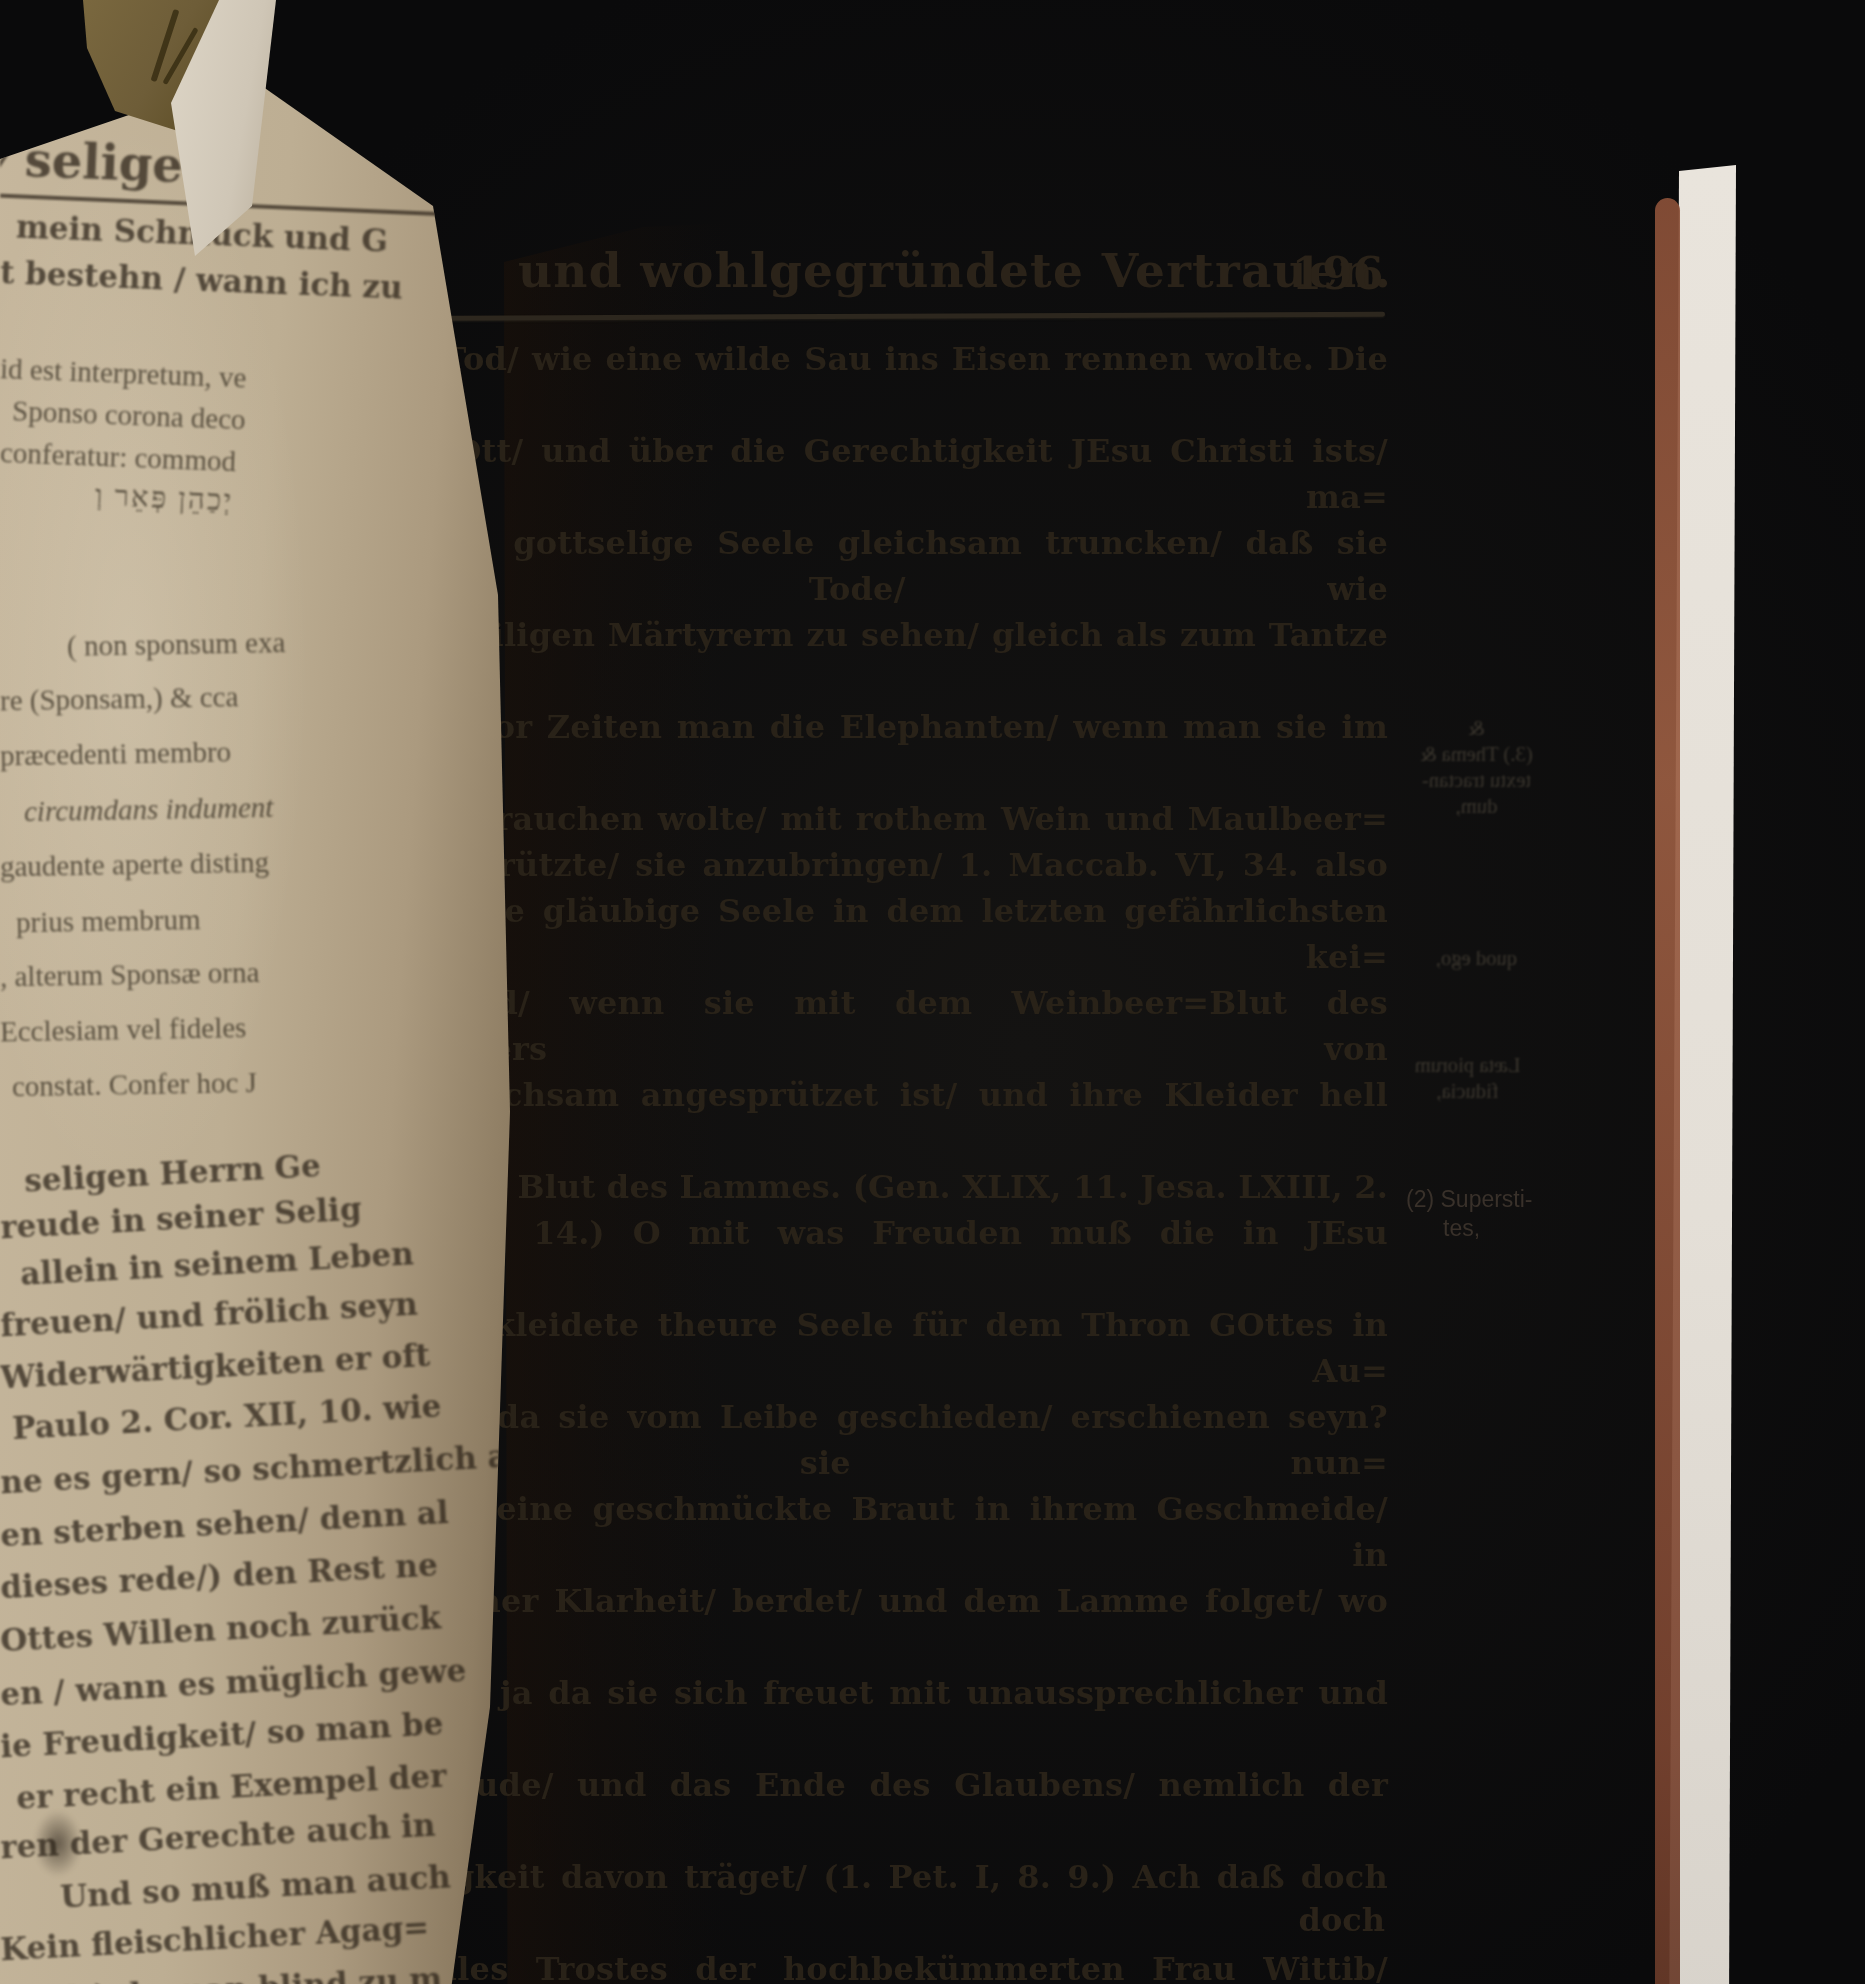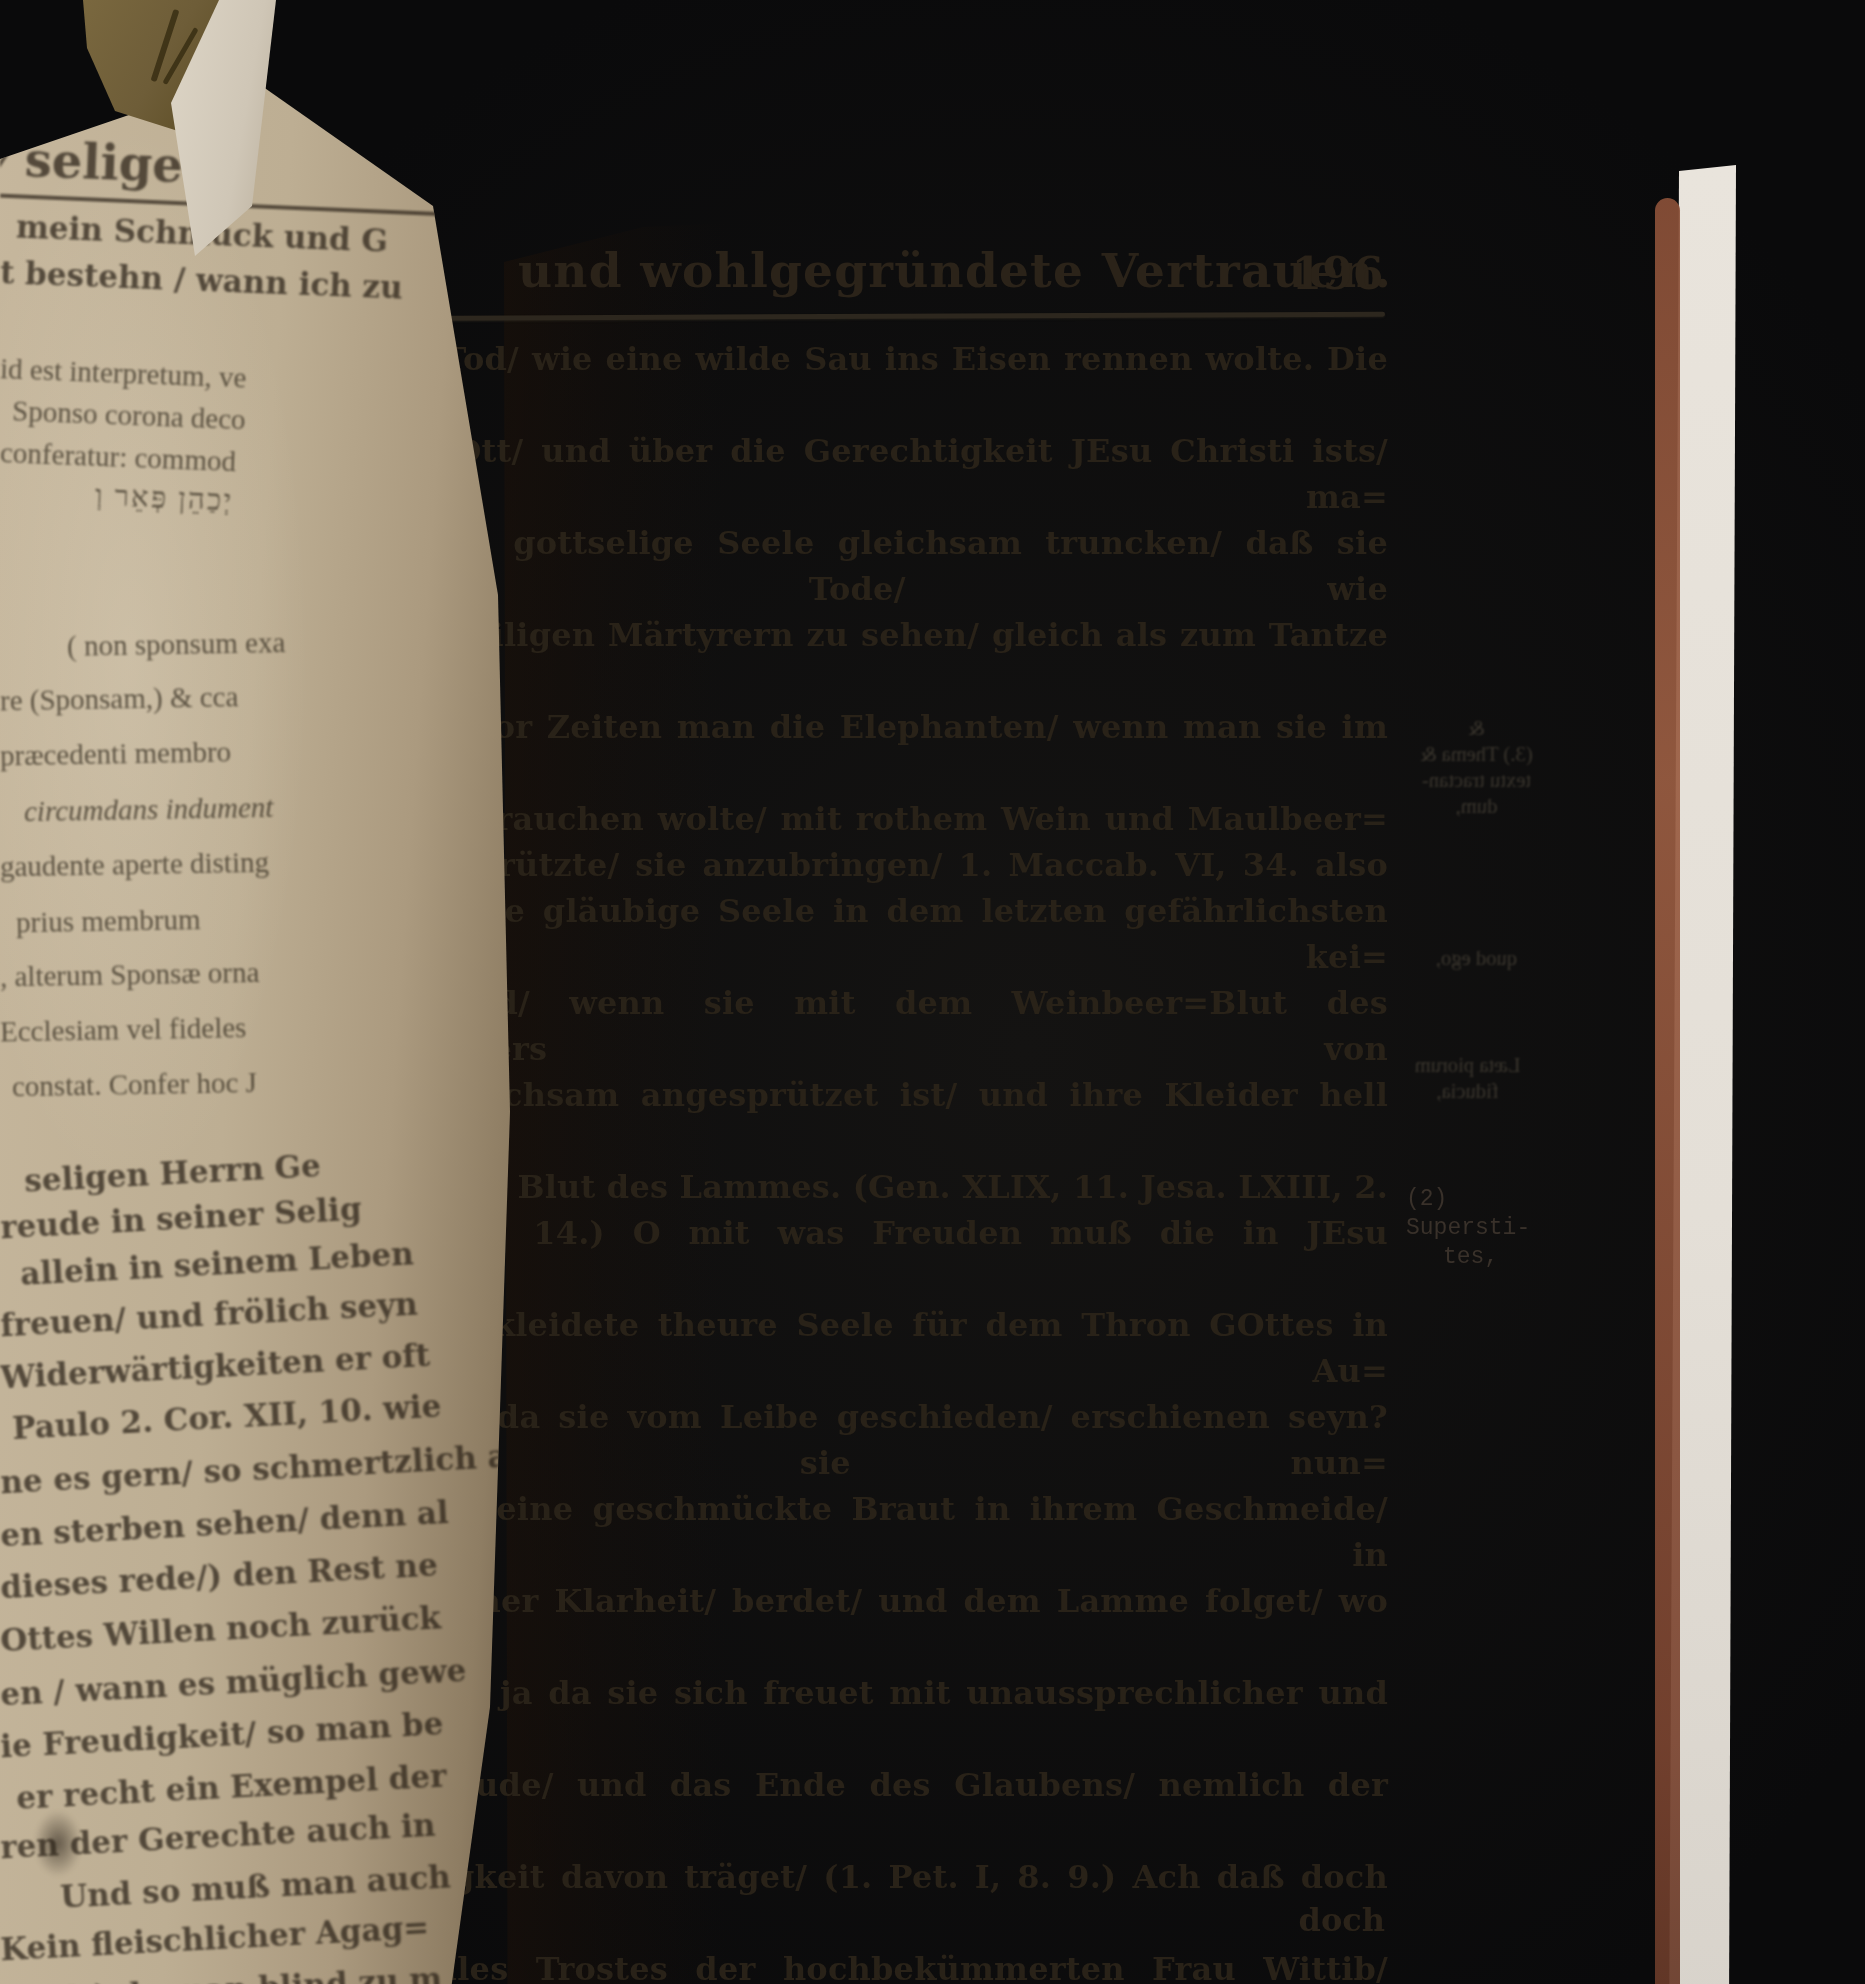--- a/index.html
+++ b/index.html
@@ -39,21 +39,21 @@
     background:linear-gradient(120deg,#7a683f 0%,#6e5d38 50%,#57481f 100%);}
   .tab-mark{position:absolute;background:#352a10;border-radius:2.4px;opacity:.8;}
   #paper-wedge{left:171px;top:0;width:107px;height:282px;
     clip-path:polygon(48px 0px,105px 0px,81px 206px,24px 256px,0px 103px);
     background:linear-gradient(100deg,#ddd5c6 0%,#cfc6b6 60%,#b7ac99 100%);}
   #ink-blot{left:34px;top:1810px;width:48px;height:67px;border-radius:50%;
     background:radial-gradient(closest-side,#453c30,rgba(69,60,48,0));filter:blur(2.8px);opacity:.75;}
 
   
   .frak{font-family:"DejaVu Serif", serif;font-weight:700;color:#2b2319;}
-  .antiqua{font-family:Liberation Mono, monospace;color:#3a3226;}
+  .antiqua{font-family:Liberation Sans, sans-serif;color:#3a3226;}
 
   #running-title{left:518px;top:243px;width:778px;font-size:47px;letter-spacing:1.2px;
     text-align:center;white-space:nowrap;}
   #page-number{left:1290px;top:248px;width:95px;font-size:44px;text-align:center;}
   #headline-rule{left:306px;top:314px;width:1079px;height:5.2px;background:#2d271e;
     transform:rotate(-.25deg);border-radius:2.4px;box-shadow:0 1.2px 1.6px rgba(45,39,30,.4);}
 
   #body-text{left:311px;top:336px;width:1077px;}
   .body-line{font-size:32px;line-height:46px;letter-spacing:0.2px;
     text-align:justify;text-align-last:justify;white-space:normal;color:#292218;}

